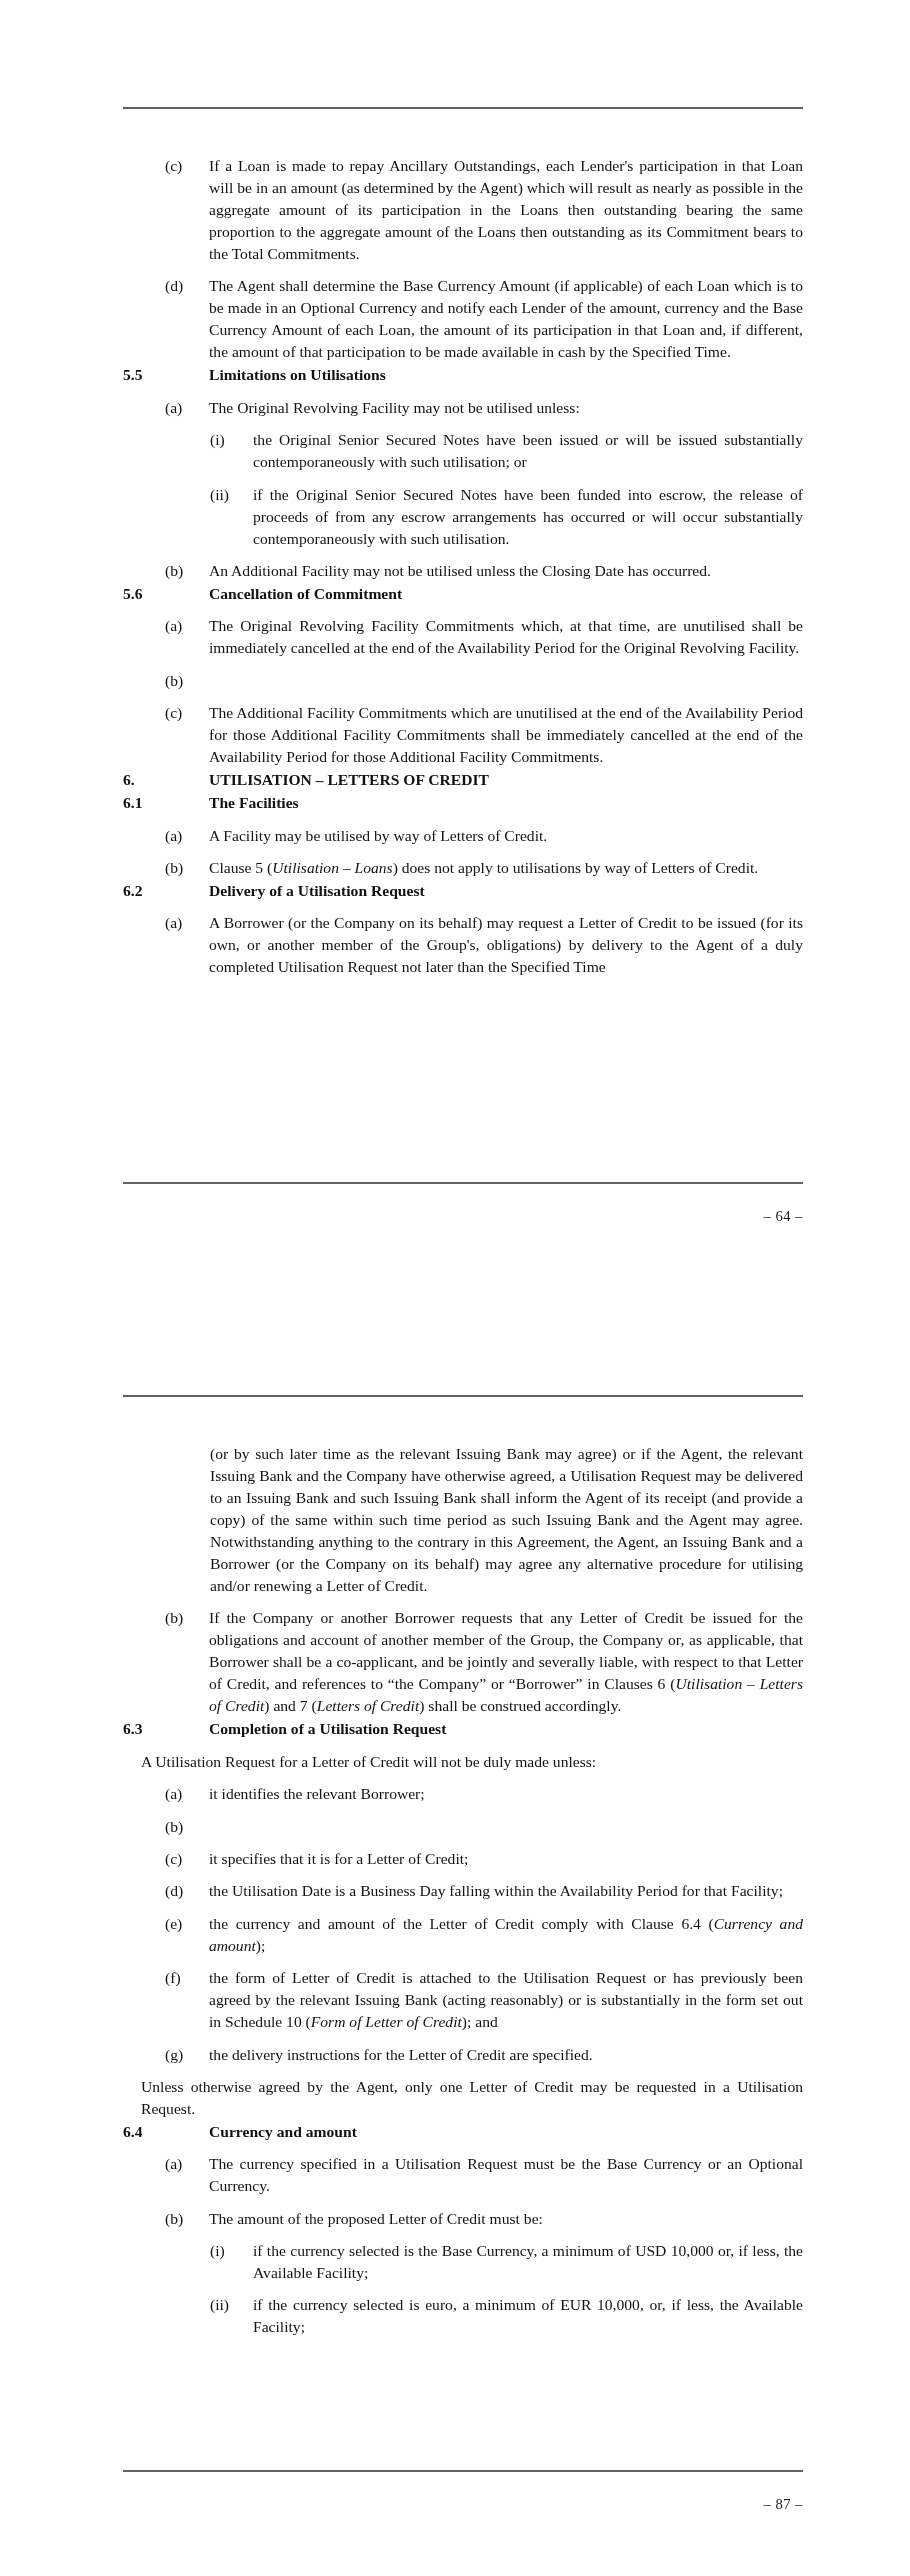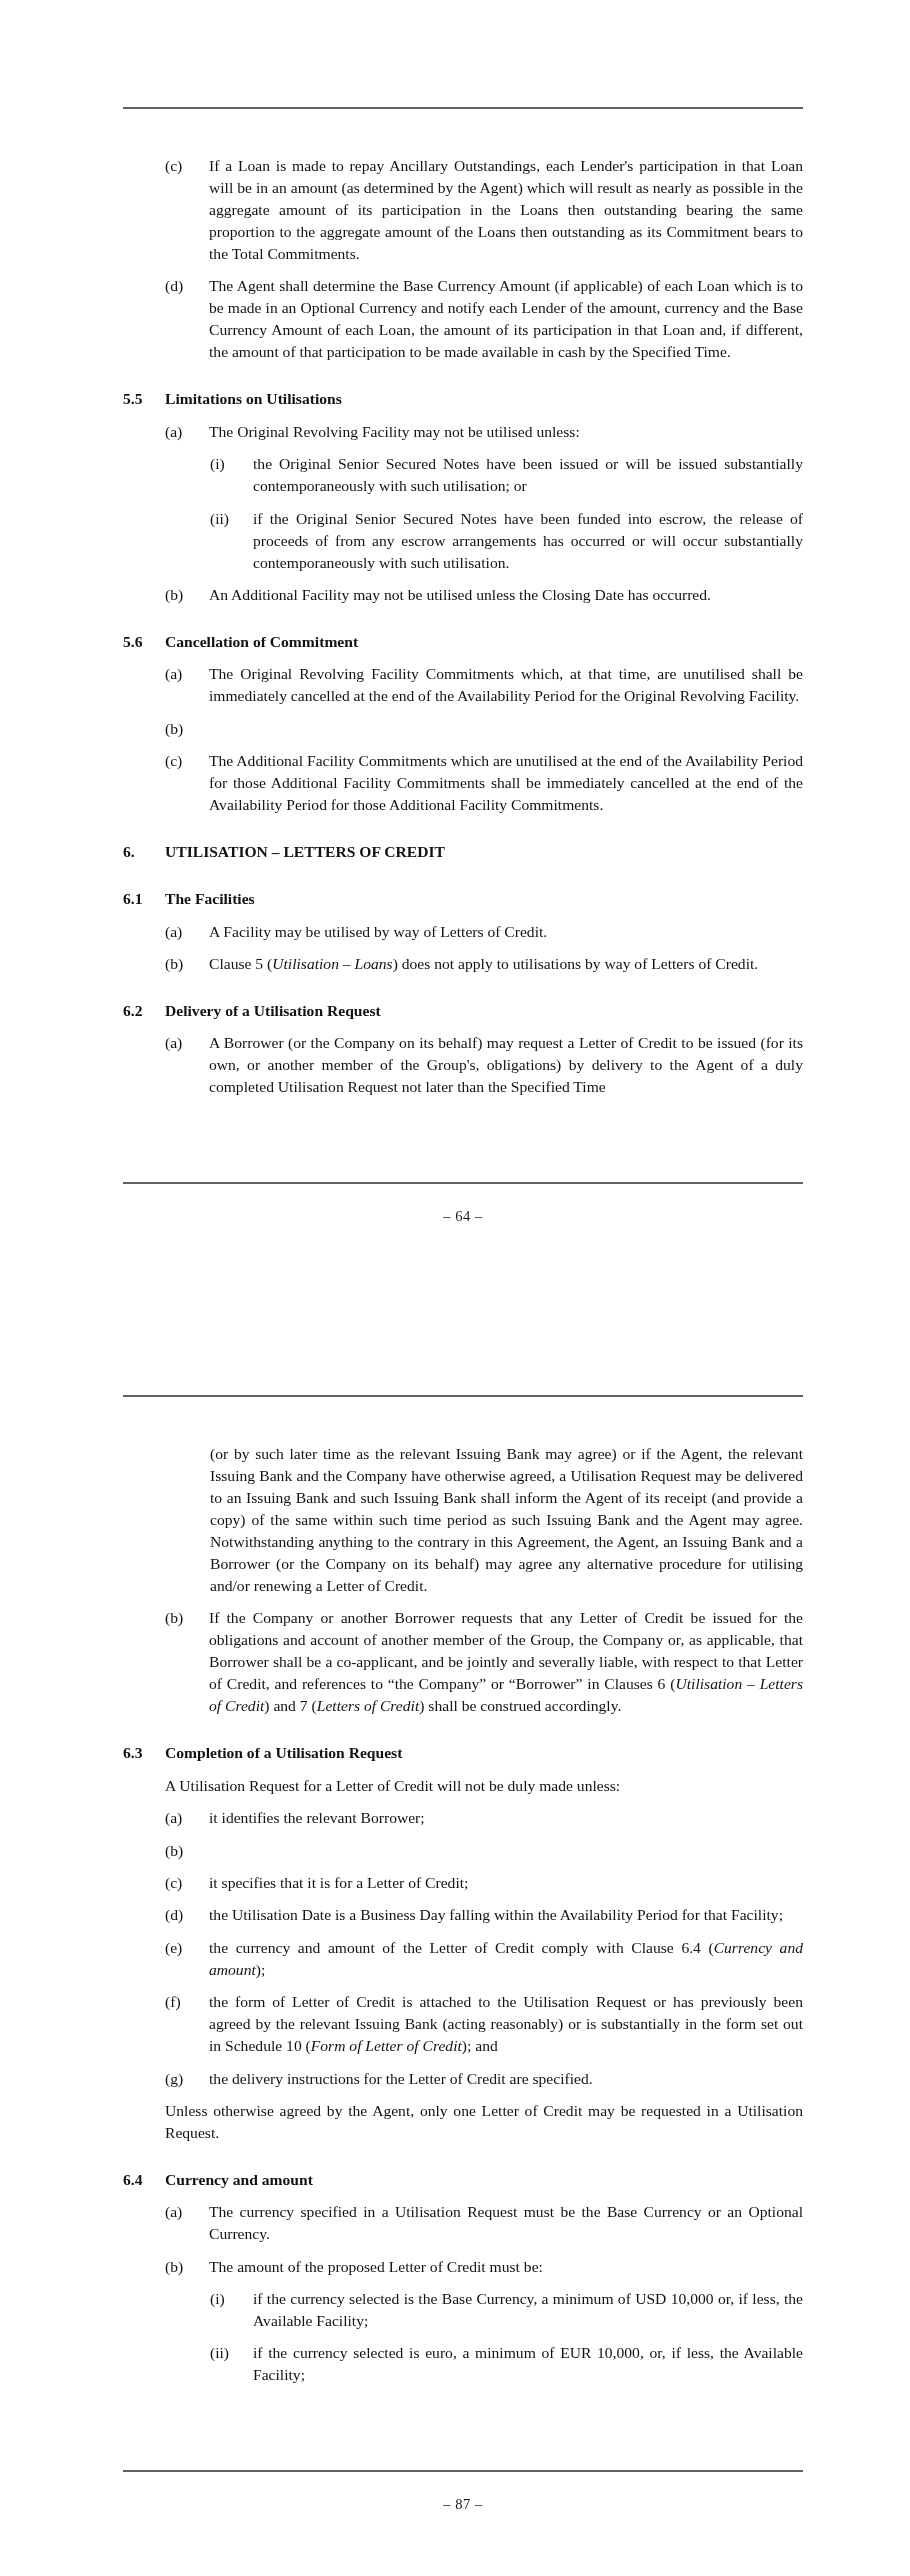--- a/index.html
+++ b/index.html
@@ -10,34 +10,34 @@
   }
   .page{position:absolute;left:0;width:911px;height:1288px;background:#ffffff;}
   .page-64{top:0;}
   .page-65{top:1288px;}
   .rule{position:absolute;left:123px;width:680px;height:1.9px;background:#616161;}
   .header-rule{top:107px;}
   .footer-rule{top:1182px;}
   .content{position:absolute;left:123px;top:155px;width:680px;}
   .block{margin-top:10.4px;}
   .block:first-child{margin-top:0;}
-  .heading{display:flex;font-weight:700;margin-top:25px;}
+  .heading{display:flex;font-weight:700;margin-top:1px;gap:44px;}
   .heading .num{flex:0 0 42px;}
   .item{display:flex;}
   .item.ind1{padding-left:42px;}
   .item.ind2{padding-left:87px;}
   .item.ind1 .marker{flex:0 0 44px;}
   .item.ind2 .marker{flex:0 0 43px;}
   .txt{flex:1;text-align:justify;}
   .para{text-align:justify;}
-  .para.ind0{margin-left:42px;}
+  .para.ind0{margin-left:18px;}
   .para.ind1{margin-left:87px;}
   .txt em, .para em{}
   .page-number{
-    position:absolute;left:123px;top:1205px;width:680px;text-align:center;
+    position:absolute;left:123px;top:1205px;width:680px;text-align:right;
     font-size:14.6px;letter-spacing:0.5px;color:#1a1a1a;
   }
 </style>
 </head>
 <body>
 
 <div class="viewer">
 
   <section class="page page-64">
     <div class="rule header-rule"></div>

